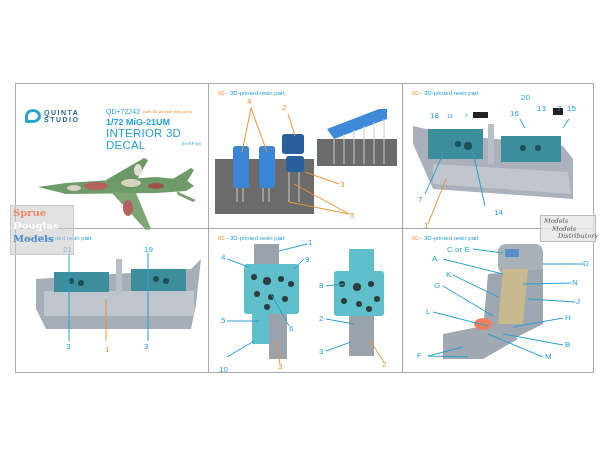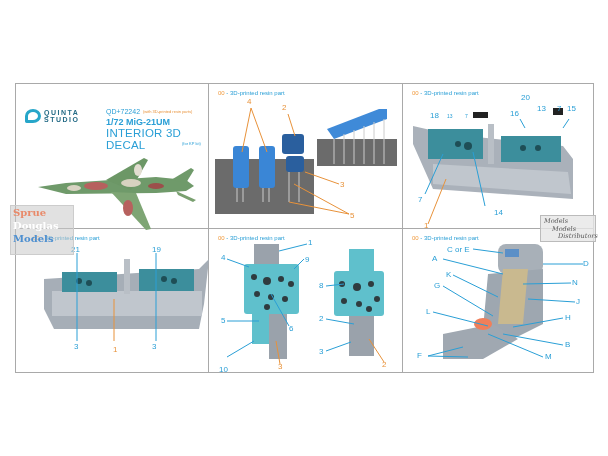--- a/index.html
+++ b/index.html
@@ -8,21 +8,21 @@
 
   .sheet { position: absolute; left: 15px; top: 83px; width: 579px; height: 290px;
            border: 1px solid #a9a9a9; background: #fff; }
   .vline { position: absolute; top: 0; bottom: 0; width: 1px; background: #a9a9a9; }
   .hline { position: absolute; left: 0; right: 0; height: 1px; background: #a9a9a9; }
 
   .panel { position: absolute; overflow: hidden; }
   .p1 { left: 0; top: 16px; width: 192px; height: 144px; }
   .p2 { left: 193px; top: 0; width: 193px; height: 144px; }
   .p3 { left: 387px; top: 0; width: 192px; height: 144px; }
-  .p4 { left: 8px; top: 145px; width: 192px; height: 145px; }
+  .p4 { left: 0; top: 145px; width: 192px; height: 145px; }
   .p5 { left: 193px; top: 145px; width: 193px; height: 145px; }
   .p6 { left: 387px; top: 145px; width: 192px; height: 145px; }
 
   .legend { position: absolute; left: 9px; top: 6px; font-size: 6px; color: #2a9fd6; white-space: nowrap; }
   .legend .code { color: #f09a3e; }
 
   .callout { position: absolute; font-size: 8px; color: #2a9fd6; line-height: 1; }
   .callout.orange { color: #e8923a; }
 
   

